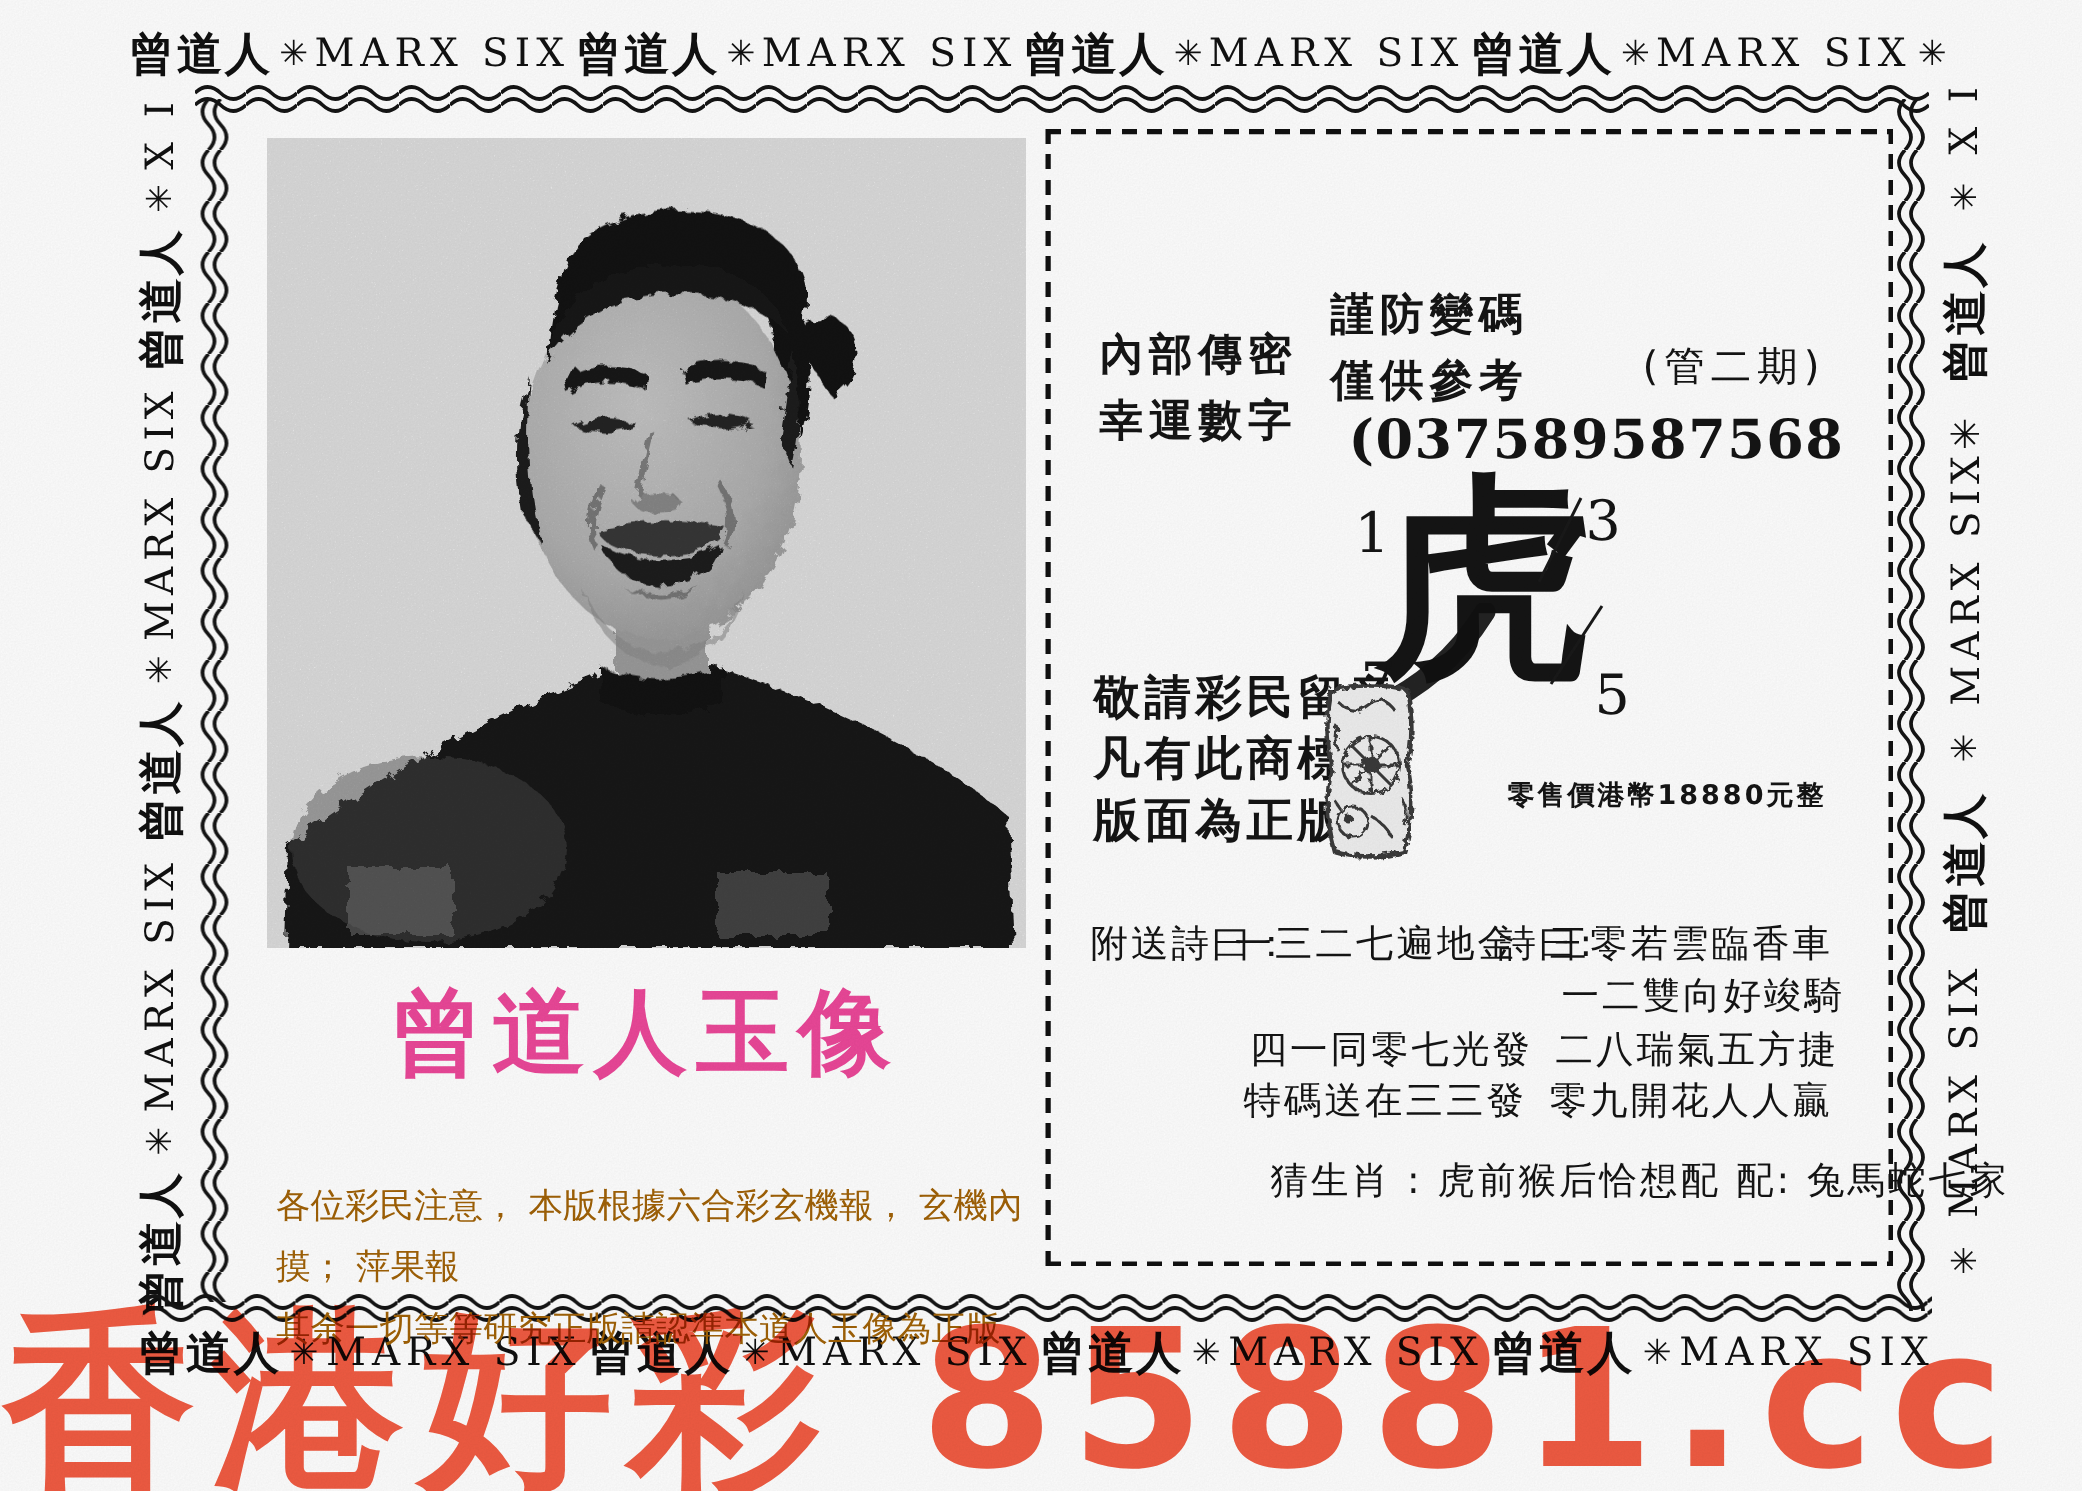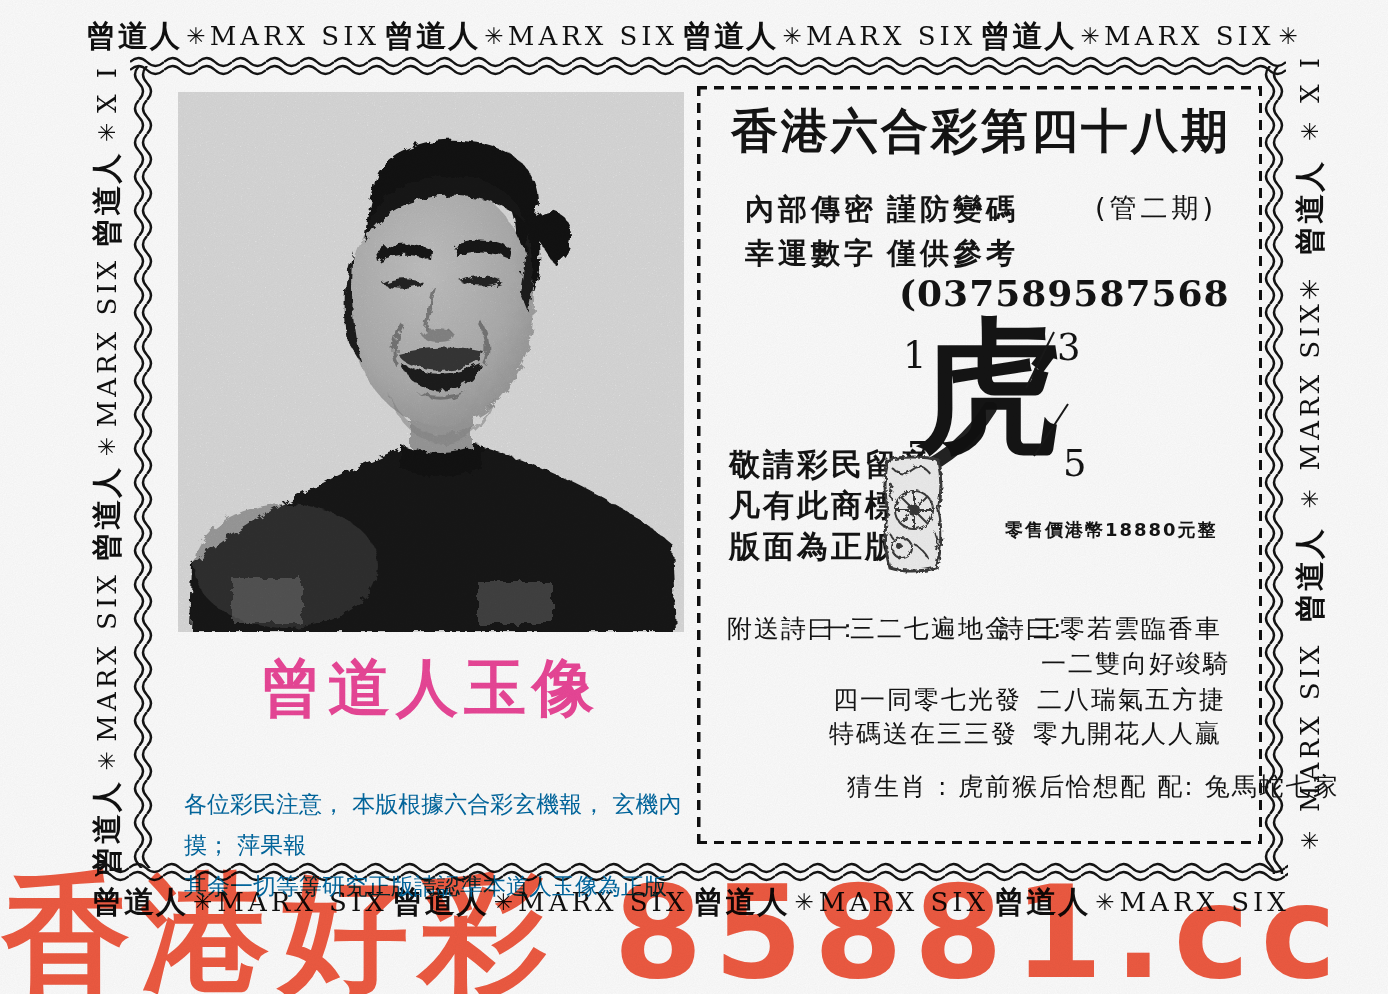--- a/index.html
+++ b/index.html
@@ -16,35 +16,35 @@
   .strip-top{left:86px;top:16px;width:1212px;height:40px;}
   .strip-bottom{left:92px;top:882px;width:1198px;height:40px;}
   .strip-left{width:812px;height:40px;left:-299px;top:450px;transform:rotate(-90deg);}
   .strip-right{width:796px;height:40px;left:912px;top:432px;transform:rotate(-90deg);}
   .wave{position:absolute;}
   
   .caption{
     left:260px;top:646px;font-family:"DejaVu Serif",serif;font-weight:800;
     font-size:62px;letter-spacing:6px;color:#ec4899;
   }
-  .note{left:184px;top:784px;width:530px;font-size:23px;line-height:41px;color:#0369a1;font-weight:500;}
+  .note{left:184px;top:784px;width:530px;font-size:23px;line-height:41px;color:#a16207;font-weight:500;}
   
   .lbox{
     left:697px;top:86px;width:565px;height:758px;
     background:
       repeating-linear-gradient(90deg,#111 0 10px,transparent 10px 17px) left top/100% 3.5px no-repeat,
       repeating-linear-gradient(90deg,#111 0 10px,transparent 10px 17px) left bottom/100% 3.5px no-repeat,
       repeating-linear-gradient(180deg,#111 0 10px,transparent 10px 17px) left top/3.5px 100% no-repeat,
       repeating-linear-gradient(180deg,#111 0 10px,transparent 10px 17px) right top/3.5px 100% no-repeat;
   }
   .lbox .t{position:absolute;white-space:nowrap;}
   .box-title{left:34px;top:14px;font-size:47px;font-weight:800;letter-spacing:3px;}
   .r1{top:104px;font-size:29px;font-weight:600;letter-spacing:4px;}
   .r2{top:148px;font-size:29px;font-weight:600;letter-spacing:4px;}
-  .cx1{left:48px;} .cx2{left:190px;} .cx3{left:398px;font-size:27px;font-weight:500;}
+  .cx1{left:36px;margin-top:27px;} .cx2{left:190px;} .cx3{left:398px;font-size:27px;font-weight:500;margin-top:36px;}
   .numstr{left:202px;top:186px;font-family:"DejaVu Serif",serif;font-size:36px;font-weight:600;letter-spacing:1px;text-align:center;}
   .tiger{left:220px;top:228px;font-family:"DejaVu Serif",serif;font-size:145px;font-weight:700;line-height:1;}
   .cnum{font-family:"DejaVu Serif",serif;font-size:37px;font-weight:500;}
   .n1{left:206px;top:248px;} .n2{left:360px;top:240px;}
   .n3{left:210px;top:348px;} .n4{left:366px;top:356px;}
   .notice{left:32px;font-size:31px;font-weight:600;letter-spacing:3px;}
   .nt1{top:358px;} .nt2{top:399px;} .nt3{top:440px;}
   .price{left:308px;top:432px;font-size:18px;font-weight:600;letter-spacing:2px;}
   .poem{font-size:25px;font-weight:500;letter-spacing:2px;}
   .pl-label{left:30px;top:526px;}
@@ -200,21 +200,20 @@
     <rect x="0" y="0" width="506" height="540" filter="url(#pf-grain)" opacity="0.15"></rect>
   </svg>
 
   <div class="abs caption">曾道人玉像</div>
   <div class="abs note">
     <div>各位彩民注意， 本版根據六合彩玄機報， 玄機內摸； 萍果報</div>
     <div>其余一切等等研究正版請認準本道人玉像為正版</div>
   </div>
 
   <div class="abs lbox">
-    <div class="t box-title">香港六合彩第四十八期</div>
 
     <div class="t r1 cx1">內部傳密</div>
     <div class="t r1 cx2">謹防變碼</div>
     <div class="t r1 cx3">(管二期)</div>
     <div class="t r2 cx1">幸運數字</div>
     <div class="t r2 cx2">僅供參考</div>
 
     <div class="t numstr">(037589587568</div>
 
     <div class="t tiger">虎</div>

